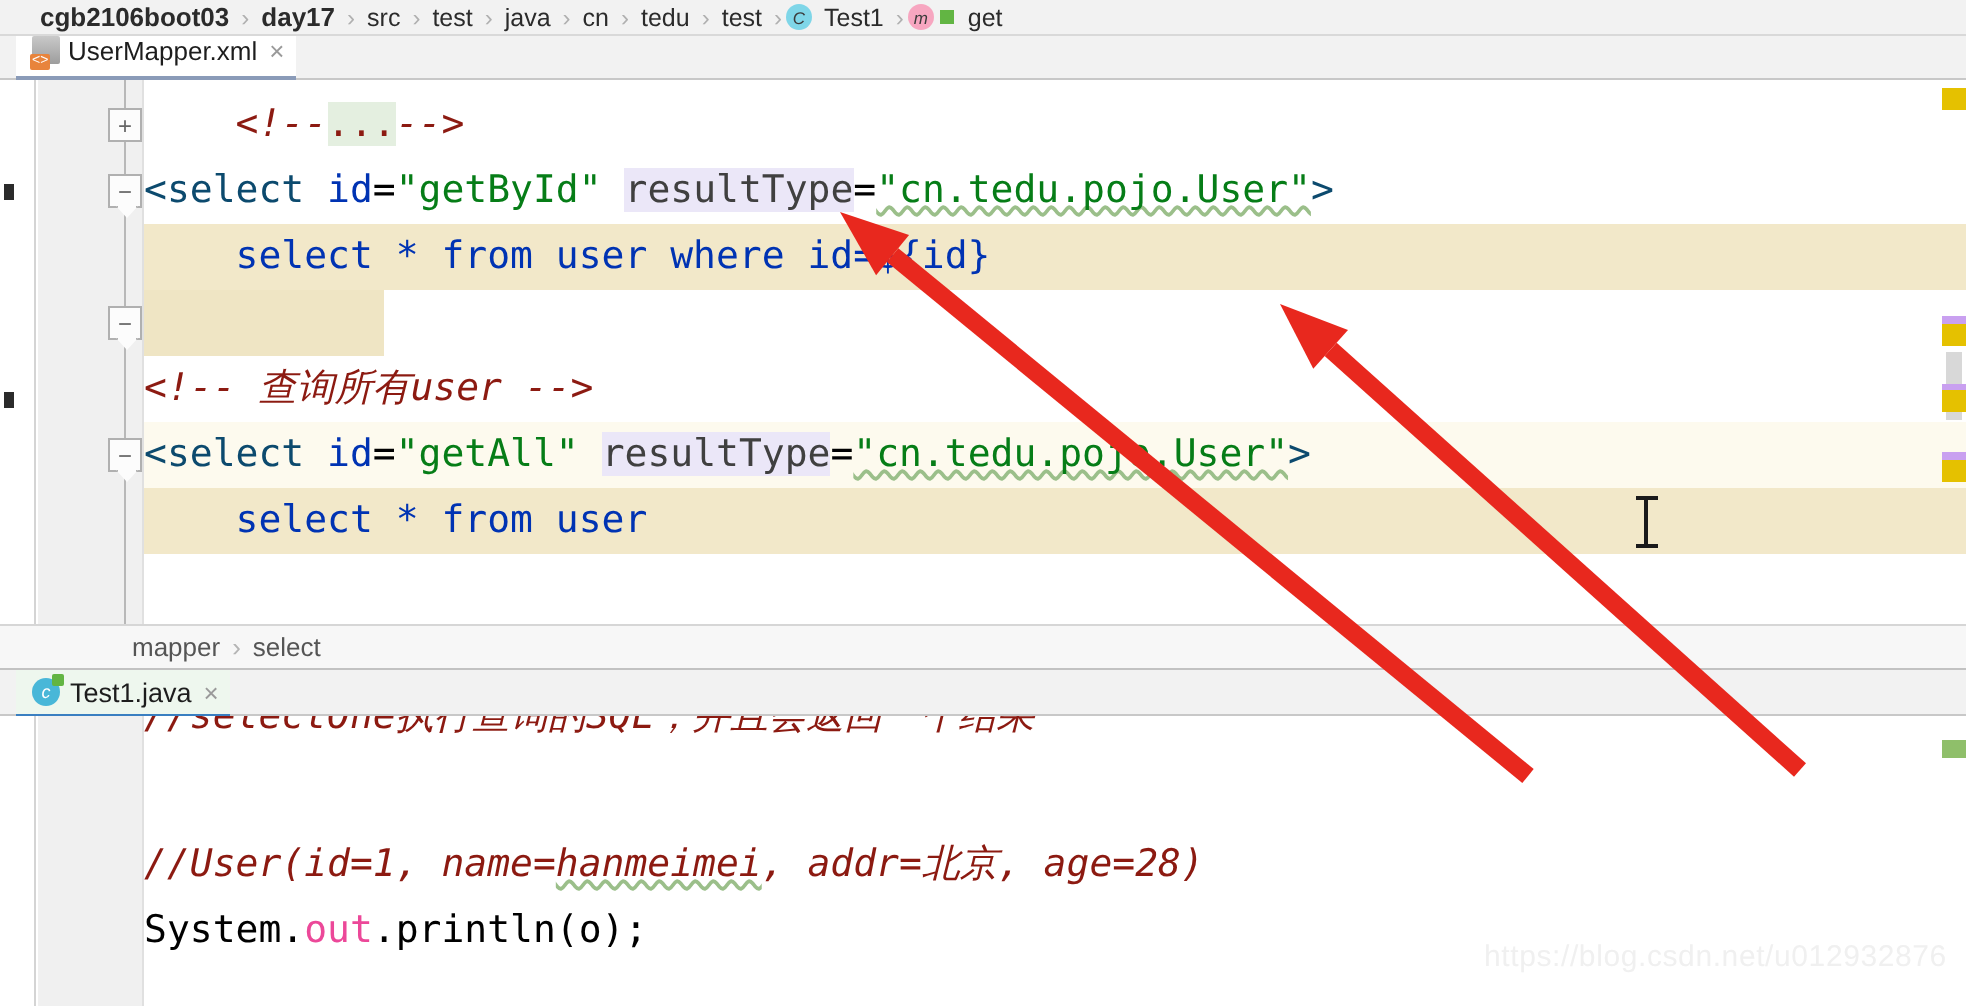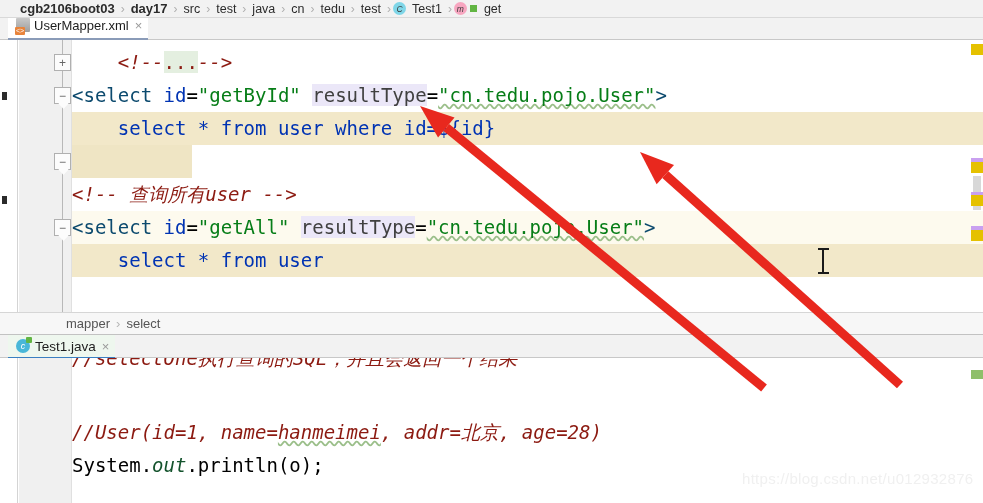--- a/index.html
+++ b/index.html
@@ -167,21 +167,21 @@
   }
   .jcodearea { position: absolute; left: 72px; top: 0; right: 0; height: 100%; }
   .jline {
     position: absolute; left: 0; width: 911px; height: 33px;
     font-family: "DejaVu Sans Mono", monospace; font-size: 19px;
     line-height: 33px; white-space: pre; color: #000000;
   }
   .j-str { color: #067d17; }
   .j-num { color: #1750eb; }
   .j-cmt { color: #8c1a11; font-style: italic; }
-  .j-field { color: #14532d; font-style: italic; }
+  .j-field { color: #ec4899; }
   .hint {
     background: #ebebeb; color: #777777; font-size: 14px;
     padding: 1px 3px; border-radius: 2px; font-style: normal;
   }
 
   
   .rightbar {
     position: absolute; right: 0; top: 40px; width: 12px; height: 272px;
     background: transparent;
   }

